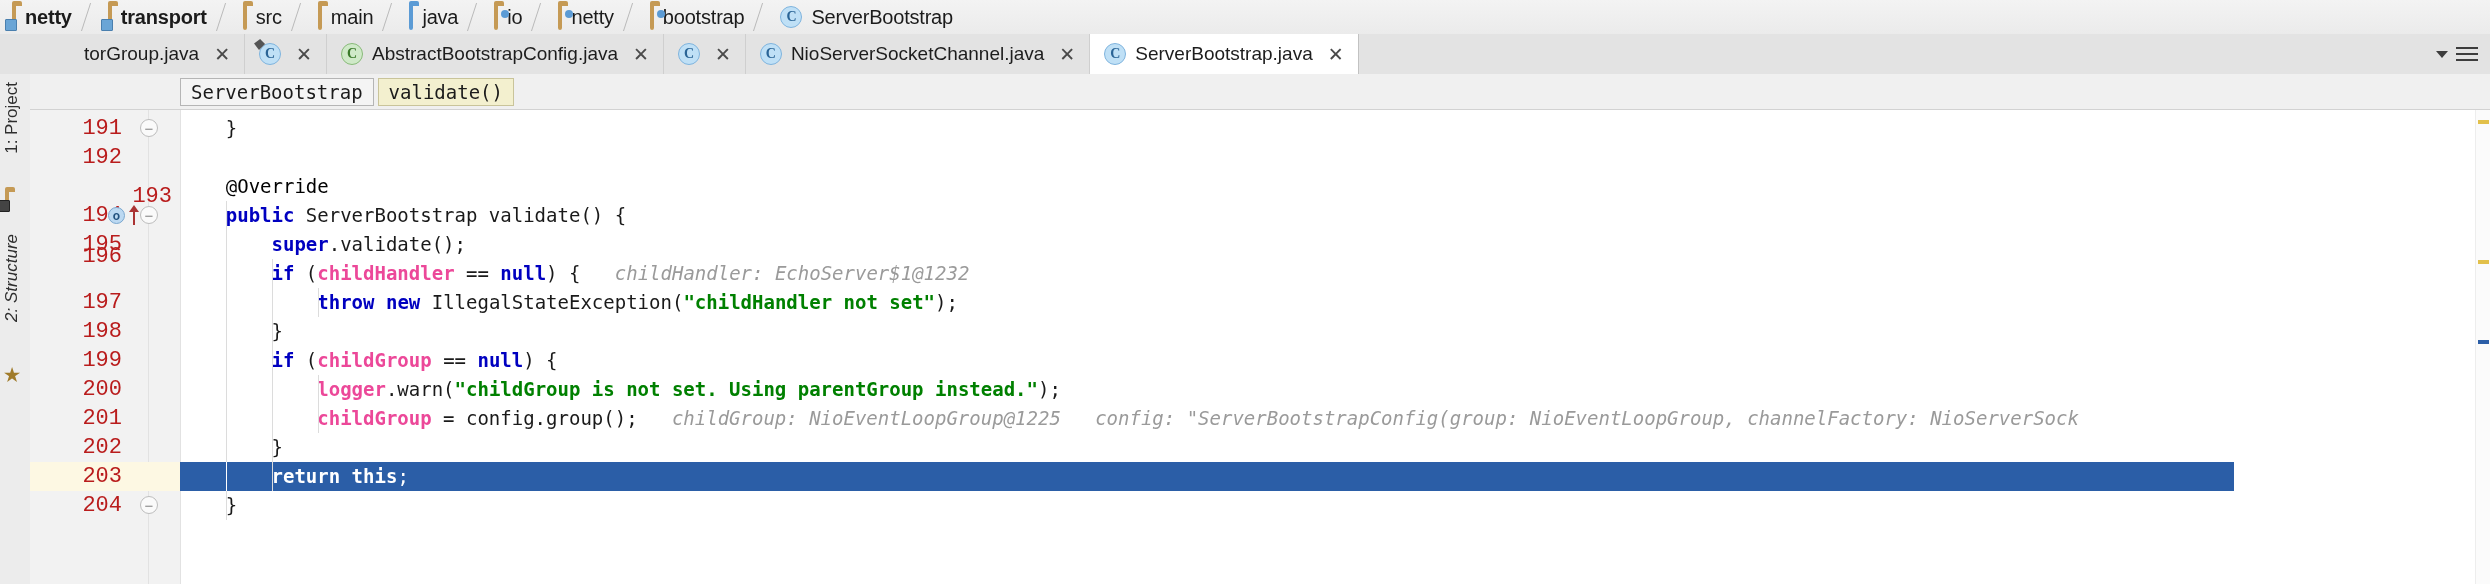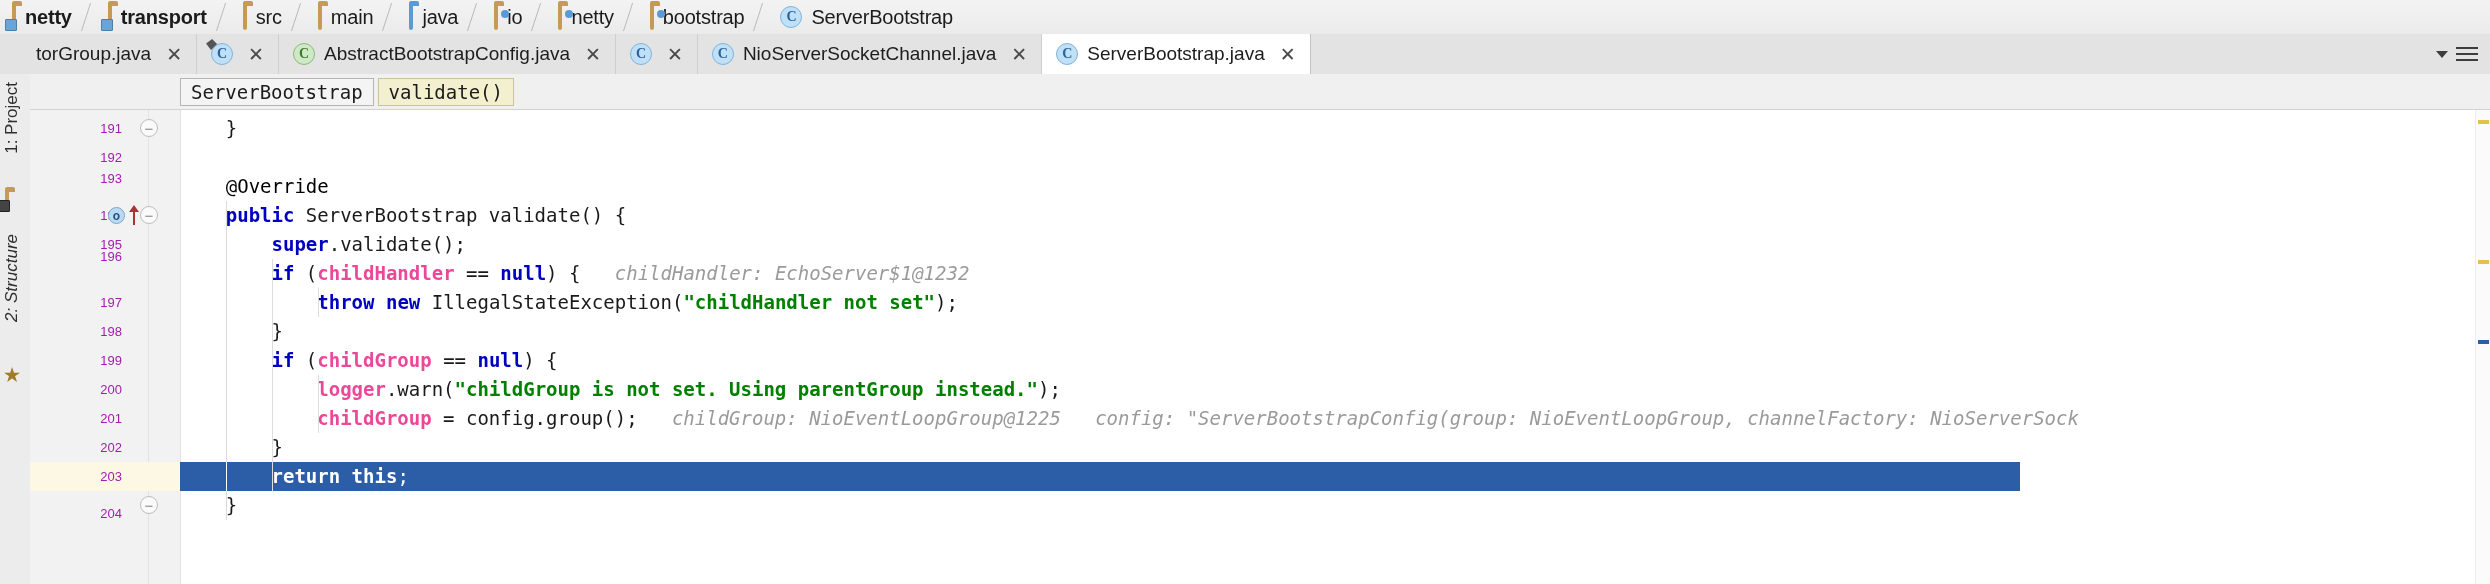--- a/index.html
+++ b/index.html
@@ -131,22 +131,22 @@
     background:#f2f2f2;border-right:1px solid #e2e2e2;
   }
   .gutter .sep2{position:absolute;left:118px;top:0;width:1px;height:474px;background:#e2e2e2;}
   .lnrow{
     position:absolute;left:0;width:150px;height:29px;
     display:flex;align-items:center;
   }
   .lnrow.cur{background:#fdf8e3;}
   .lnum{
     width:92px;text-align:right;padding-right:8px;
-    font-family:Liberation Sans, sans-serif;
-    font-size:13px;color:#a21caf;
+    font-family:Liberation Mono, monospace;
+    font-size:22px;color:#b91c1c;
   }
   .fold{
     position:absolute;left:110px;width:18px;height:18px;
     border:1px solid #bdbdbd;border-radius:9px;background:#fafafa;
     display:flex;align-items:center;justify-content:center;
     color:#888;font-size:15px;line-height:1;box-sizing:border-box;
   }
   .bpmark{
     position:absolute;left:78px;width:17px;height:17px;border-radius:50%;
     background:#bcd9f2;border:1px solid #7ba8cf;box-sizing:border-box;
@@ -159,21 +159,21 @@
   .arrowup::before{content:"";position:absolute;left:5px;top:4px;width:2px;height:16px;background:#a33;}
   .arrowup::after{content:"";position:absolute;left:1px;top:0;
     border-left:5px solid transparent;border-right:5px solid transparent;border-bottom:7px solid #a33;}
 
   .codearea{
     position:absolute;left:150px;top:0;right:0;height:474px;
     font-family:"DejaVu Sans Mono","Liberation Mono",monospace;
     font-size:19px;white-space:pre;
   }
   .crow{position:absolute;left:0;height:29px;line-height:29px;white-space:pre;}
-  .crow.hl{background:#2b5ea7;color:#fff;width:1840px;}
+  .crow.hl{background:#2b5ea7;color:#fff;width:2054px;}
   .indentguide{
     position:absolute;width:1px;background:#dcdcdc;
   }
   .caretline{position:absolute;width:1px;background:#fff;}
 
   .kw{color:#0000c0;font-weight:bold;}
   .fld{color:#ec4899;font-weight:bold;}
   .str{color:#008000;font-weight:bold;}
   .ann{color:#000000;}
   .pln{color:#1a1a1a;}
@@ -236,21 +236,21 @@
       <span class="sep"></span>
       <span class="crumb">
         <span class="ic">
           <span class="classic">C</span>
         </span>
         <span class="lbl">ServerBootstrap</span>
       </span>
     </div>
 
   <div class="tabbar">
-    <div id="tabs-host" style="display:flex;align-items:stretch;">
+    <div id="tabs-host" style="display:flex;align-items:stretch;margin-left:48px;">
         <div class="tab clipped">
           <span class="tname">torGroup.java</span>
           <span class="x">✕</span>
         </div>
         <div class="tab">
           <span class="tabicon">
             <span class="classic">C</span>
             <span class="marker"></span>
           </span>
           <span class="x">✕</span>
@@ -311,21 +311,21 @@
     <div class="gutter">
       <div class="sep2"></div>
       <div id="gutter-host">
           <div class="lnrow" style="top: 4px;">
             <span class="lnum">191</span>
           </div>
           <span class="fold" style="top: 9px;">−</span>
           <div class="lnrow" style="top: 33px;">
             <span class="lnum">192</span>
           </div>
-          <div class="lnrow" style="top: 54px;">
+          <div class="lnrow" style="top: 72px; justify-content: flex-end;">
             <span class="lnum">193</span>
           </div>
           <div class="lnrow" style="top: 91px;">
             <span class="lnum">194</span>
           </div>
           <span class="bpmark" style="top: 97px;">o</span>
           <span class="arrowup" style="top: 95px;"></span>
           <span class="fold" style="top: 96px;">−</span>
           <div class="lnrow" style="top: 120px;">
             <span class="lnum">195</span>
@@ -347,21 +347,21 @@
           </div>
           <div class="lnrow" style="top: 294px;">
             <span class="lnum">201</span>
           </div>
           <div class="lnrow" style="top: 323px;">
             <span class="lnum">202</span>
           </div>
           <div class="lnrow cur" style="top: 352px;">
             <span class="lnum">203</span>
           </div>
-          <div class="lnrow" style="top: 381px; margin-top: 8px;">
+          <div class="lnrow" style="top: 381px;">
             <span class="lnum">204</span>
           </div>
           <span class="fold" style="top: 386px;">−</span>
         </div>
     </div>
     <div class="codearea">
       <div id="code-host"><div class="crow" style="top: 4px;"><span class="pln">    </span><span class="pln">}</span></div><div class="crow" style="top: 33px;"></div><div class="crow" style="top: 62px;"><span class="pln">    </span><span class="ann">@Override</span></div><div class="crow" style="top: 91px;"><span class="pln">    </span><span class="kw">public</span><span class="pln"> ServerBootstrap validate() {</span></div><div class="crow" style="top: 120px;"><span class="pln">        </span><span class="kw">super</span><span class="pln">.validate();</span></div><div class="crow" style="top: 149px;"><span class="pln">        </span><span class="kw">if</span><span class="pln"> (</span><span class="fld">childHandler</span><span class="pln"> == </span><span class="kw">null</span><span class="pln">) {</span><span class="hint">   childHandler: EchoServer$1@1232</span></div><div class="crow" style="top: 178px;"><span class="pln">            </span><span class="kw">throw</span><span class="pln"> </span><span class="kw">new</span><span class="pln"> IllegalStateException(</span><span class="str">"childHandler not set"</span><span class="pln">);</span></div><div class="crow" style="top: 207px;"><span class="pln">        </span><span class="pln">}</span></div><div class="crow" style="top: 236px;"><span class="pln">        </span><span class="kw">if</span><span class="pln"> (</span><span class="fld">childGroup</span><span class="pln"> == </span><span class="kw">null</span><span class="pln">) {</span></div><div class="crow" style="top: 265px;"><span class="pln">            </span><span class="fld">logger</span><span class="pln">.warn(</span><span class="str">"childGroup is not set. Using parentGroup instead."</span><span class="pln">);</span></div><div class="crow" style="top: 294px;"><span class="pln">            </span><span class="fld">childGroup</span><span class="pln"> = config.group();</span><span class="hint">   childGroup: NioEventLoopGroup@1225   config: "ServerBootstrapConfig(group: NioEventLoopGroup, channelFactory: NioServerSock</span></div><div class="crow" style="top: 323px;"><span class="pln">        </span><span class="pln">}</span></div><div class="crow hl" style="top: 352px;"><span class="pln">        </span><span class="kw">return</span><span class="pln"> </span><span class="kw">this</span><span class="pln">;</span></div><div class="crow" style="top: 381px;"><span class="pln">    </span><span class="pln">}</span></div><div class="indentguide" style="left: 46px; top: 91px; height: 319px;"></div><div class="indentguide" style="left: 92px; top: 149px; height: 232px;"></div><div class="indentguide" style="left: 138px; top: 178px; height: 29px;"></div><div class="indentguide" style="left: 138px; top: 265px; height: 58px;"></div><div class="caretline" style="left: 46px; top: 352px; height: 29px;"></div></div>
     </div>
   </div>
 

